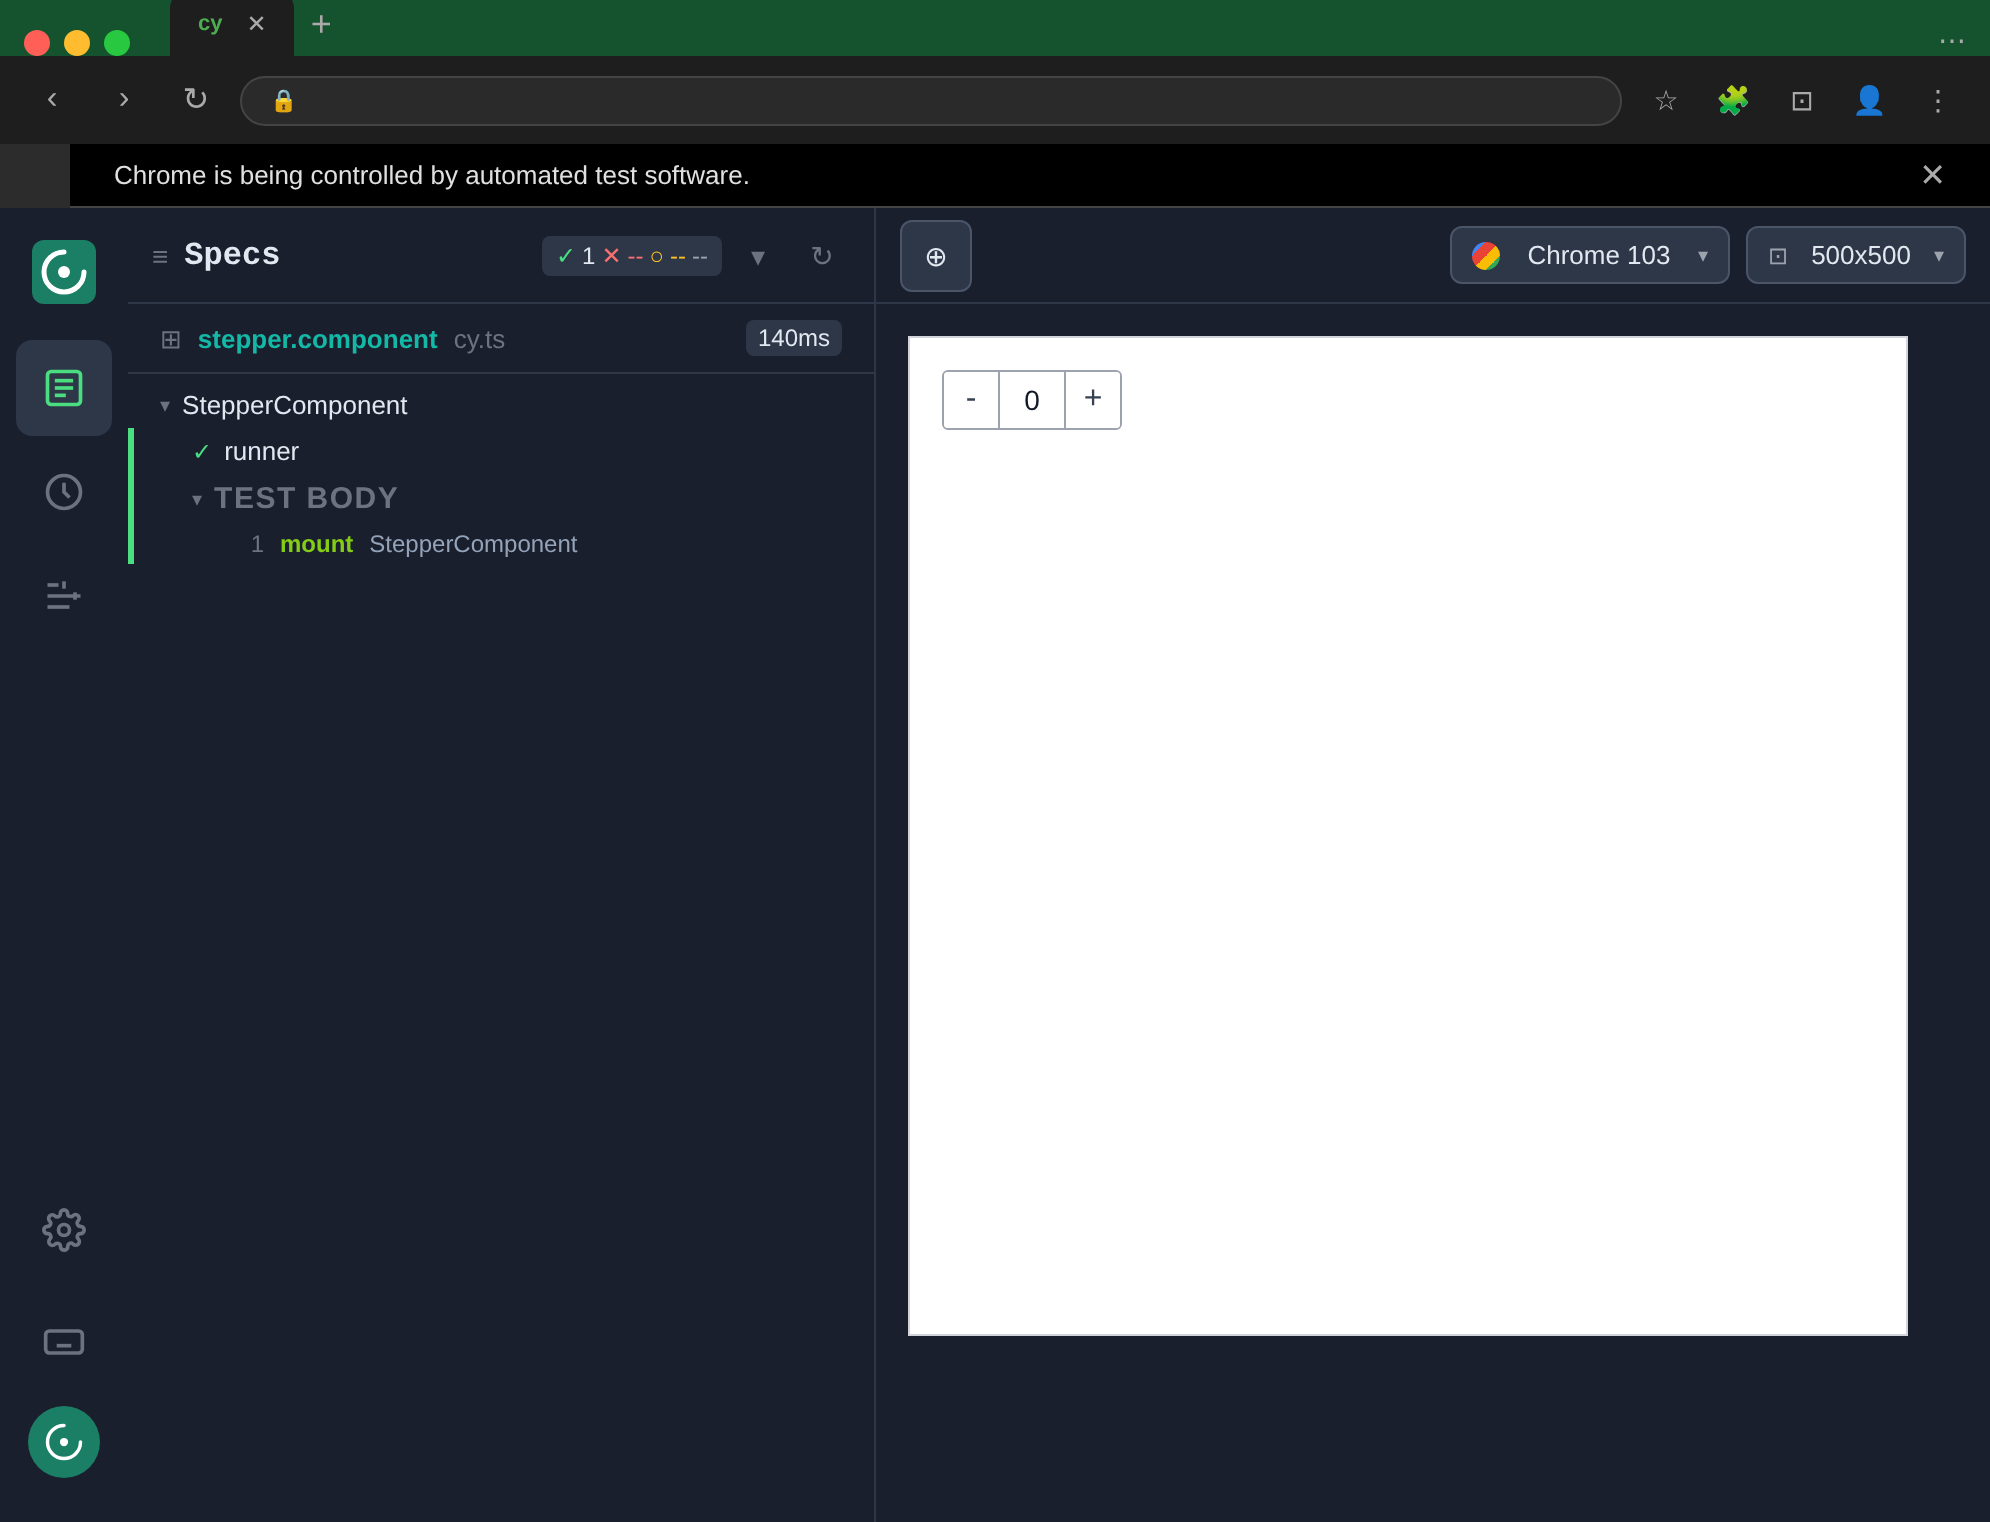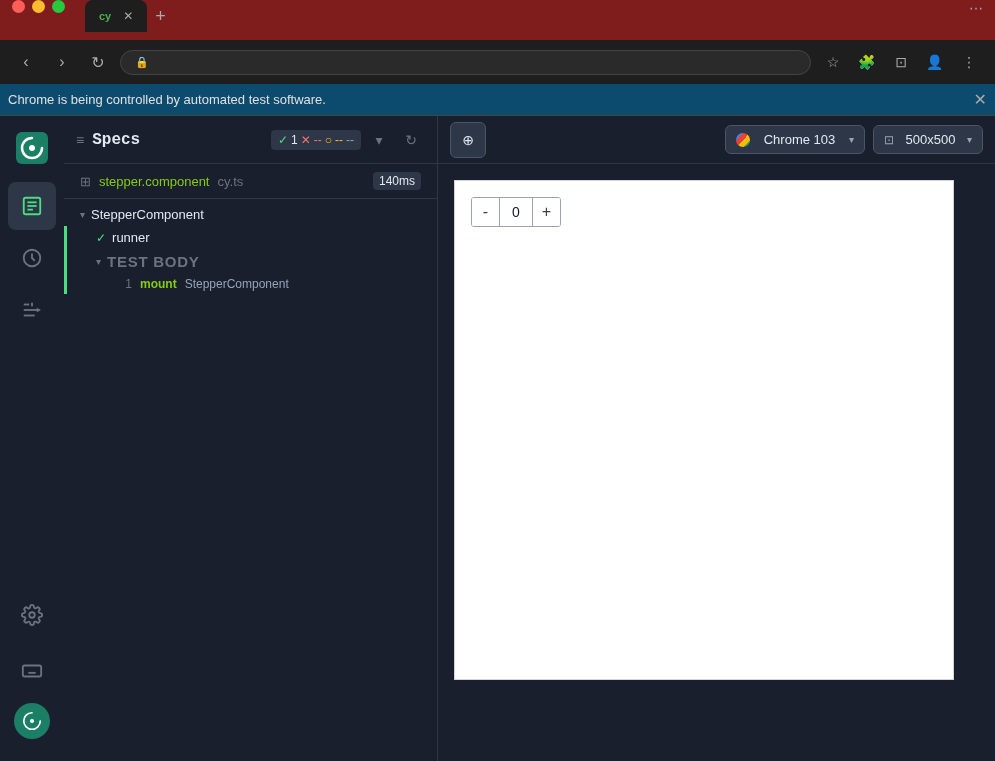--- a/index.html
+++ b/index.html
@@ -2,24 +2,24 @@
 <html><head>
   <meta charset="utf-8">
   <style>
     * { box-sizing: border-box; margin: 0; padding: 0; }
     body { font-family: -apple-system, BlinkMacSystemFont, 'Segoe UI', sans-serif; background: #1a1a2e; width: 995px; height: 761px; overflow: hidden; }
 
     
     .browser-outer { width: 995px; height: 761px; display: flex; flex-direction: column; background: #2c2c2c; }
 
     .browser-titlebar {
-      background: #7f1d1d;
-      height: 40px;
-      display: flex;
-      align-items: flex-start;
+      background: #14532d;
+      height: 28px;
+      display: flex;
+      align-items: flex-end;
       padding: 0 12px;
       gap: 8px;
     }
     .traffic-lights { display: flex; gap: 7px; align-items: center; }
     .traffic-light { width: 13px; height: 13px; border-radius: 50%; }
     .tl-red { background: #ff5f57; }
     .tl-yellow { background: #febc2e; }
     .tl-green { background: #28c840; }
 
     .tab-bar { display: flex; align-items: center; flex: 1; gap: 8px; margin-left: 12px; }
@@ -62,27 +62,28 @@
       align-items: center;
       gap: 8px;
     }
     .address-icon { color: #aaa; font-size: 11px; }
     .address-url { font-size: 13px; color: #ccc; }
     .address-actions { display: flex; gap: 6px; align-items: center; }
     .addr-action-btn { background: none; border: none; color: #aaa; font-size: 14px; cursor: pointer; width: 28px; height: 28px; display: flex; align-items: center; justify-content: center; }
 
     
     .automation-banner {
-      background: #0c4a6e;
+      background: #000000;
       border-bottom: 1px solid #444;
       height: 32px;
       display: flex;
       align-items: center;
-      padding: 0 8px;
+      padding: 0 22px;
       justify-content: space-between;
+      margin-left: 35px;
     }
     .automation-text { color: #e0e0e0; font-size: 13px; }
     .automation-close { color: #aaa; font-size: 16px; cursor: pointer; background: none; border: none; }
 
     
     .browser-content { display: flex; flex: 1; overflow: hidden; }
 
     
     .cy-sidebar {
       width: 64px;
@@ -145,21 +146,21 @@
     .specs-btn { background: none; border: none; color: #6b7280; font-size: 14px; cursor: pointer; width: 28px; height: 28px; display: flex; align-items: center; justify-content: center; border-radius: 4px; }
 
     
     .test-file-row {
       display: flex; align-items: center;
       padding: 8px 16px;
       border-bottom: 1px solid #2d3748;
       gap: 8px;
     }
     .file-icon { color: #6b7280; font-size: 13px; }
-    .file-name-main { color: #84cc16; font-size: 13px; font-weight: 400; text-align: right; }
+    .file-name-main { color: #14b8a6; font-size: 13px; font-weight: 700; text-align: right; }
     .file-ext { color: #6b7280; font-size: 13px; }
     .file-duration {
       margin-left: auto;
       color: #e2e8f0;
       font-size: 12px;
       background: #2d3748;
       border-radius: 4px;
       padding: 2px 6px;
     }
 

